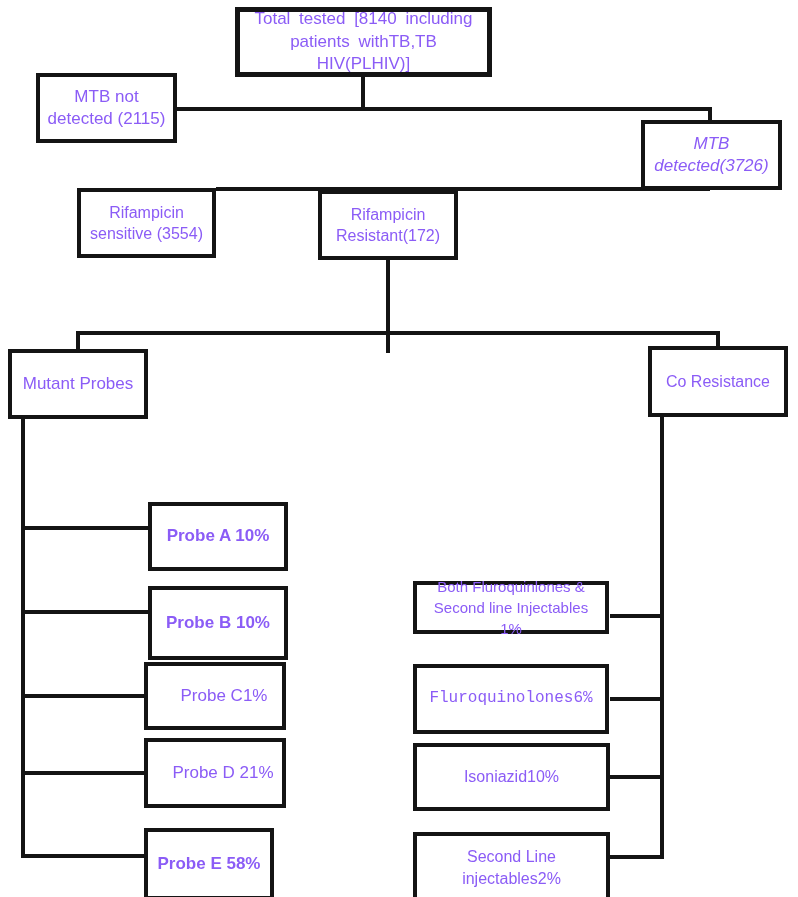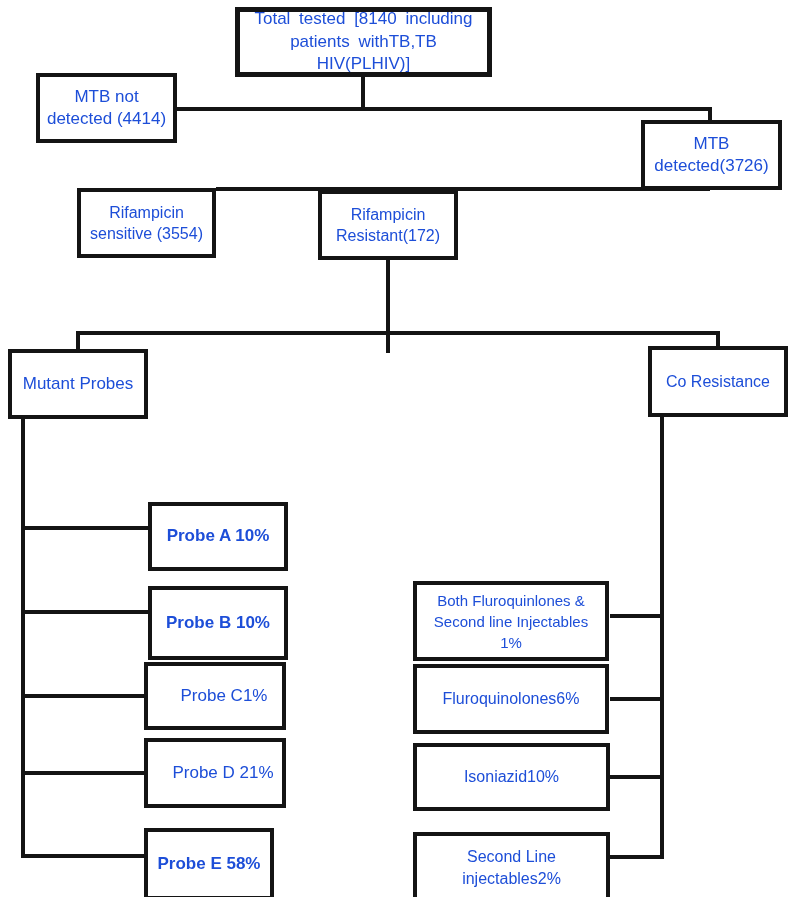--- a/index.html
+++ b/index.html
@@ -19,48 +19,48 @@
     position: absolute;
     left: 0; top: 0;
     width: 798px; height: 897px;
     z-index: 1;
   }
   .node {
     position: absolute;
     box-sizing: border-box;
     border: 4px solid #141414;
     background: #ffffff;
-    color: #1d4ed8;
+    color: #8b5cf6;
     display: flex;
     align-items: center;
     justify-content: center;
     text-align: center;
     white-space: pre-line;
     font-size: 16px;
     line-height: 1.32;
     z-index: 2;
   }
   .bold { font-weight: bold; margin-top: 8px; }
 
   
   .n-total          { left:235px; top:7px;   width:257px; height:70px; border-width:5px; font-size:17px; word-spacing:4px; }
   .n-mtb-not        { left:36px;  top:73px;  width:141px; height:70px; font-size:17px; }
-  .n-mtb-det        { left:641px; top:120px; width:141px; height:70px; font-size:17px; }
+  .n-mtb-det        { left:641px; top:120px; width:141px; height:70px; font-size:17px;font-style:italic; }
   .n-rif-sens       { left:77px;  top:188px; width:139px; height:70px; }
   .n-rif-res        { left:318px; top:190px; width:140px; height:70px; }
   .n-mutant         { left:8px;   top:349px; width:140px; height:70px; font-size:17px; }
   .n-mono           { left:313px; top:353px; width:142px; height:70px; }
   .n-co-res         { left:648px; top:346px; width:140px; height:71px; }
   .n-probe-a        { left:148px; top:494px; width:140px; height:69px; font-size:17px; }
   .n-probe-b        { left:148px; top:578px; width:140px; height:74px; font-size:17px; }
   .n-probe-c        { left:144px; top:662px; width:142px; height:68px; font-size:17px;padding-left:18px; }
   .n-probe-d        { left:144px; top:738px; width:142px; height:70px; font-size:17px;padding-left:16px; }
   .n-probe-e        { left:144px; top:820px; width:130px; height:72px; font-size:17px; }
-  .n-both-flq       { left:413px; top:581px; width:196px; height:80px; font-size:15px; line-height:1.4; }
-  .n-flq            { left:413px; top:664px; width:196px; height:70px; }
+  .n-both-flq       { left:413px; top:581px; width:196px; height:53px; font-size:15px; line-height:1.4; }
+  .n-flq            { left:413px; top:664px; width:196px; height:70px;font-family:Liberation Mono, monospace; }
   .n-iso            { left:413px; top:743px; width:197px; height:68px; }
   .n-sli            { left:413px; top:821px; width:197px; height:71px;margin-top:11px; }
 </style>
 </head>
 <body>
 
 <div id="canvas">
 
   <svg id="connectors" viewBox="0 0 798 897" xmlns="http://www.w3.org/2000/svg">
 
@@ -83,21 +83,21 @@
     <path d="M610 616 H664" fill="none" stroke="#141414" stroke-width="4"></path>
     <path d="M610 699 H664" fill="none" stroke="#141414" stroke-width="4"></path>
     <path d="M610 777 H664" fill="none" stroke="#141414" stroke-width="4"></path>
     <path d="M610 857 H664" fill="none" stroke="#141414" stroke-width="4"></path>
   </svg>
 
   <div class="node n-total">Total tested [8140 including
 patients withTB,TB
 HIV(PLHIV)]</div>
   <div class="node n-mtb-not">MTB not
-detected (4414)</div>
+detected (2115)</div>
   <div class="node n-mtb-det">MTB
 detected(3726)</div>
   <div class="node n-rif-sens">Rifampicin
 sensitive  (3554)</div>
   <div class="node n-rif-res">Rifampicin
 Resistant(172)</div>
   <div class="node n-mutant">Mutant Probes</div>
   <div class="node n-co-res">Co Resistance</div>
   <div class="node n-probe-a bold">Probe A 10%</div>
   <div class="node n-probe-b bold">Probe B 10%</div>

